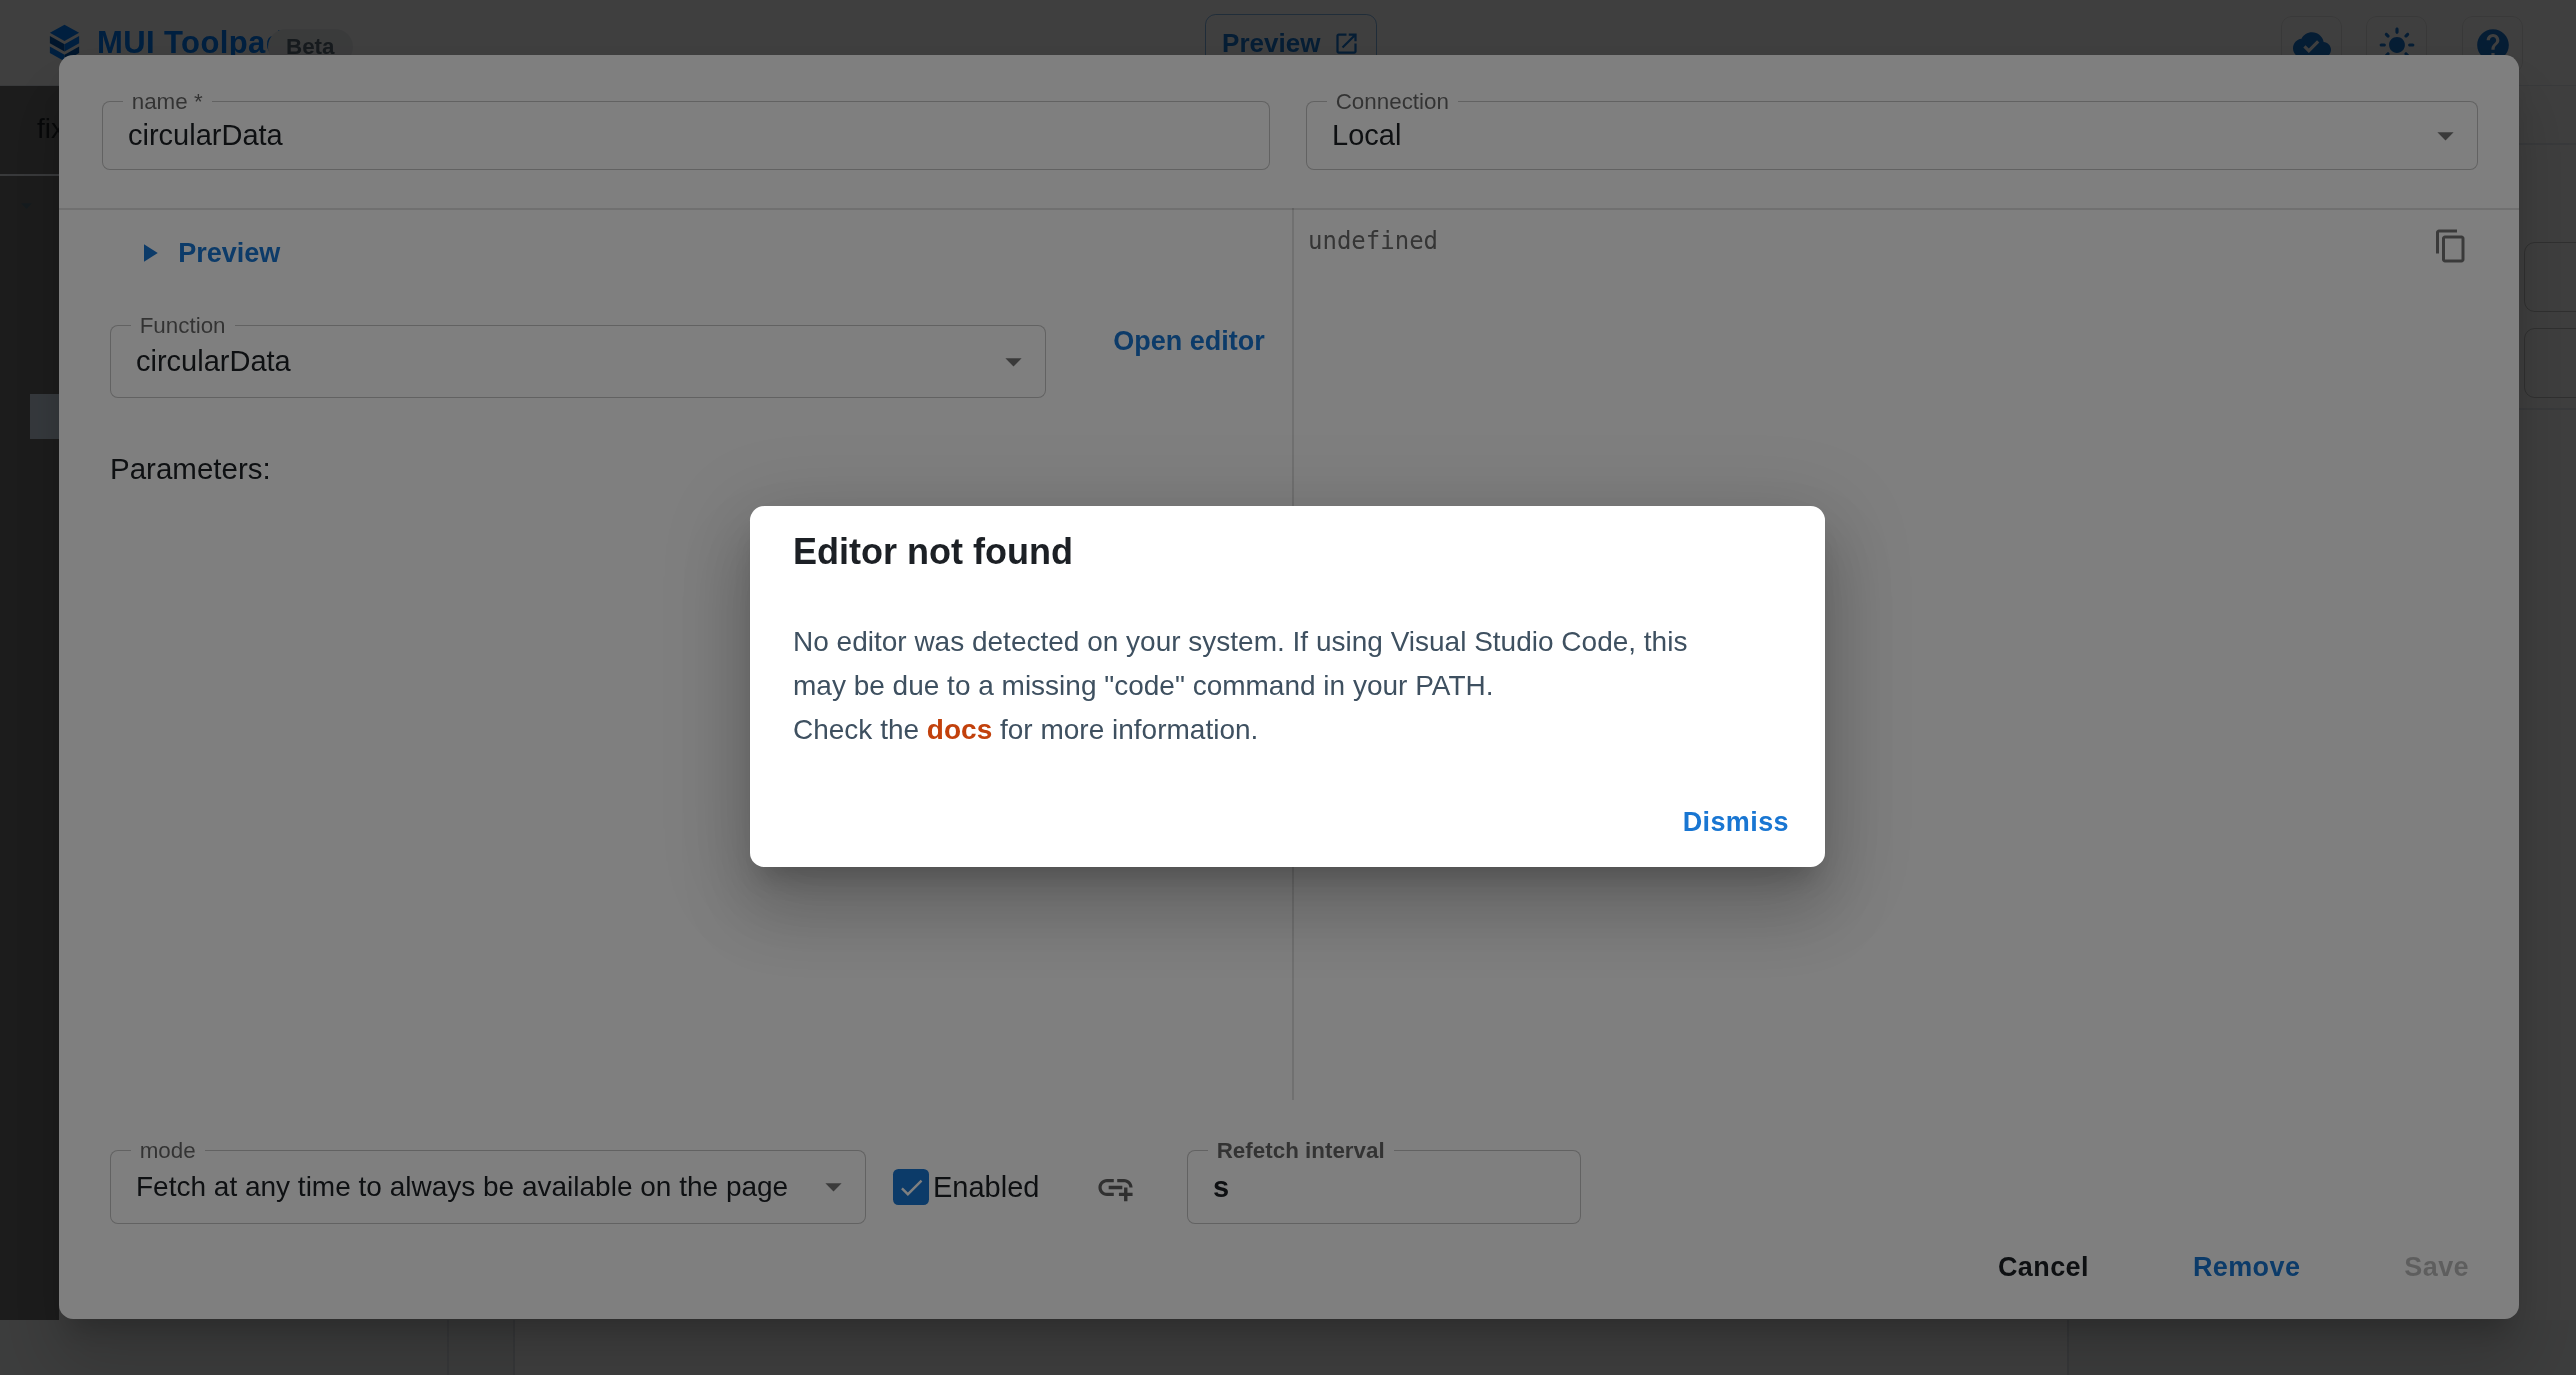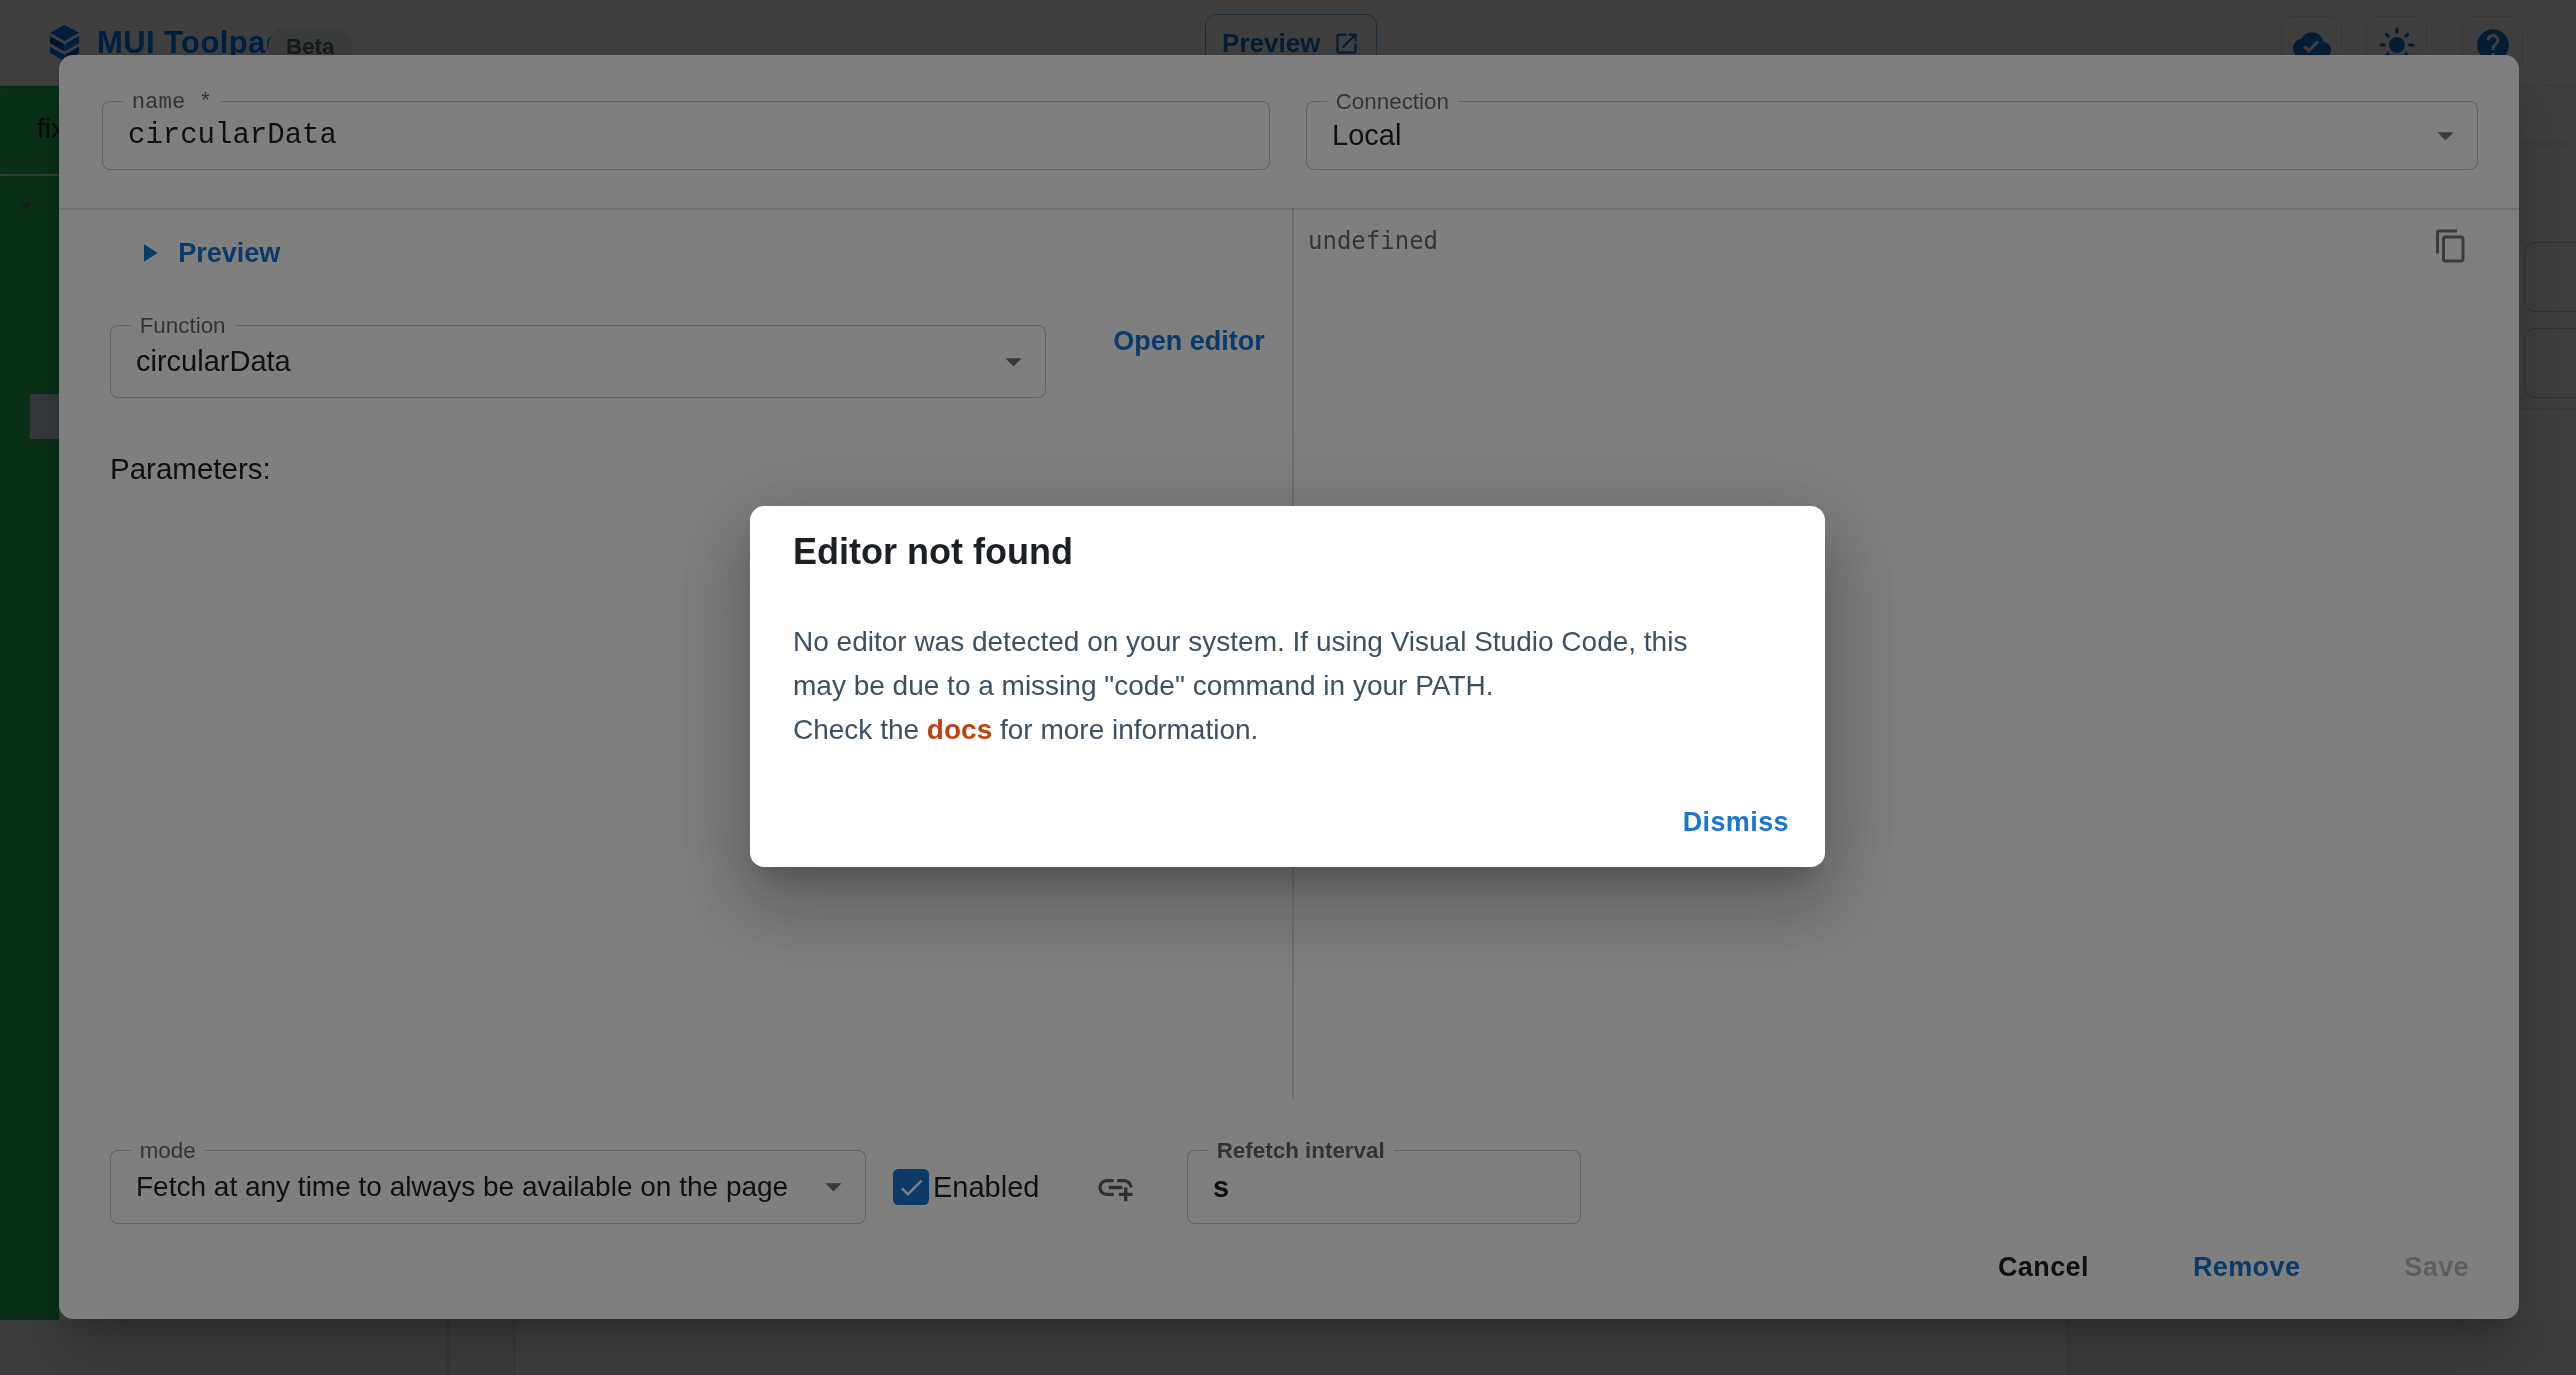--- a/index.html
+++ b/index.html
@@ -19,21 +19,21 @@
     display:flex; align-items:center; }
   .preview-top-btn { position:absolute; left:1205px; top:14.3px; width:172px; height:59px;
     border:1.8px solid rgba(25,118,210,.55); border-radius:10.7px; color:#1976d2;
     font-size:26px; font-weight:700; display:flex; align-items:center; justify-content:center; gap:12.5px;
     background:transparent; }
   .iconbtn { position:absolute; top:16px; width:61px; height:57px; border-radius:10.7px;
     display:flex; align-items:center; justify-content:center; color:#1976d2;
     border:1.8px solid rgba(0,0,0,.10); }
   .iconbtn svg { width:38px; height:38px; }
 
-  .left-strip { left:0; top:86px; width:59px; height:1234px; background:#22c55e; overflow:hidden; }
+  .left-strip { left:0; top:86px; width:59px; height:1234px; background:#737373; overflow:hidden; }
   .left-strip .fix-text { position:absolute; left:37px; top:27px; font-size:28px; color:#1c2025; }
   .left-strip .hr { position:absolute; left:0; top:88px; width:59px; height:1.8px; background:#e7ebf0; }
   .left-strip .chev { position:absolute; left:12.5px; top:106px; color:#546e7a; width:27px; height:27px; }
   .left-strip .sel { position:absolute; left:29.5px; top:308px; width:29.5px; height:45px; background:#dbe9f8; }
 
   .right-strip { left:2519px; top:86px; width:57px; height:1234px; background:#fdfdfd; overflow:hidden; }
   .right-strip .hr1 { position:absolute; left:0; top:57px; width:57px; height:1.8px; background:#e7ebf0; }
   .right-strip .hr2 { position:absolute; left:0; top:322px; width:57px; height:1.8px; background:#e7ebf0; }
   .right-strip .fld { position:absolute; left:5.4px; width:72px; height:70px;
     border:1.8px solid rgba(0,0,0,.23); border-radius:10.7px; }
@@ -53,21 +53,21 @@
     border-radius:14.3px; z-index:20;
     box-shadow:0 19.7px 27px -12.5px rgba(0,0,0,.2), 0 43px 68px 5.4px rgba(0,0,0,.14); }
   .field { position:absolute; border:1.8px solid rgba(0,0,0,.23); border-radius:8px; background:#fff; }
   .field .flabel { position:absolute; left:19.7px; top:-13.4px; background:#fff; padding:0 9px;
     font-size:22.4px; color:rgba(0,0,0,.6); white-space:nowrap; }
   .field .fvalue { position:absolute; left:25px; top:0; bottom:0; right:63px; display:flex;
     align-items:center; font-size:29px; color:#1c2025; white-space:nowrap; overflow:hidden; }
   .field .farrow { position:absolute; right:12.5px; top:50%; margin-top:-19.7px; width:39px; height:39px;
     color:rgba(0,0,0,.54); }
 
-  .f-name { left:43px; top:46px; width:1168px; height:69px;font-family:Liberation Mono, monospace; }
+  .f-name { left:43px; top:46px; width:1168px; height:69px; }
   .f-conn { left:1247px; top:46px; width:1172px; height:69px; }
   .hdivider { left:0; top:153px; width:2460px; height:1.8px; background:rgba(0,0,0,.12); }
   .vdivider { left:1233px; top:153px; width:1.8px; height:892px; background:rgba(0,0,0,.12); }
 
   .preview-toggle { left:75px; top:179px; height:38px; display:flex; align-items:center; gap:14.3px;
     color:#1976d2; font-size:27px; font-weight:700; }
   .preview-toggle svg { width:30px; height:30px; }
 
   .f-function { left:51px; top:270px; width:936px; height:73px; }
   .open-editor { left:1045px; top:265px; width:170px; text-align:center; color:#1976d2;

